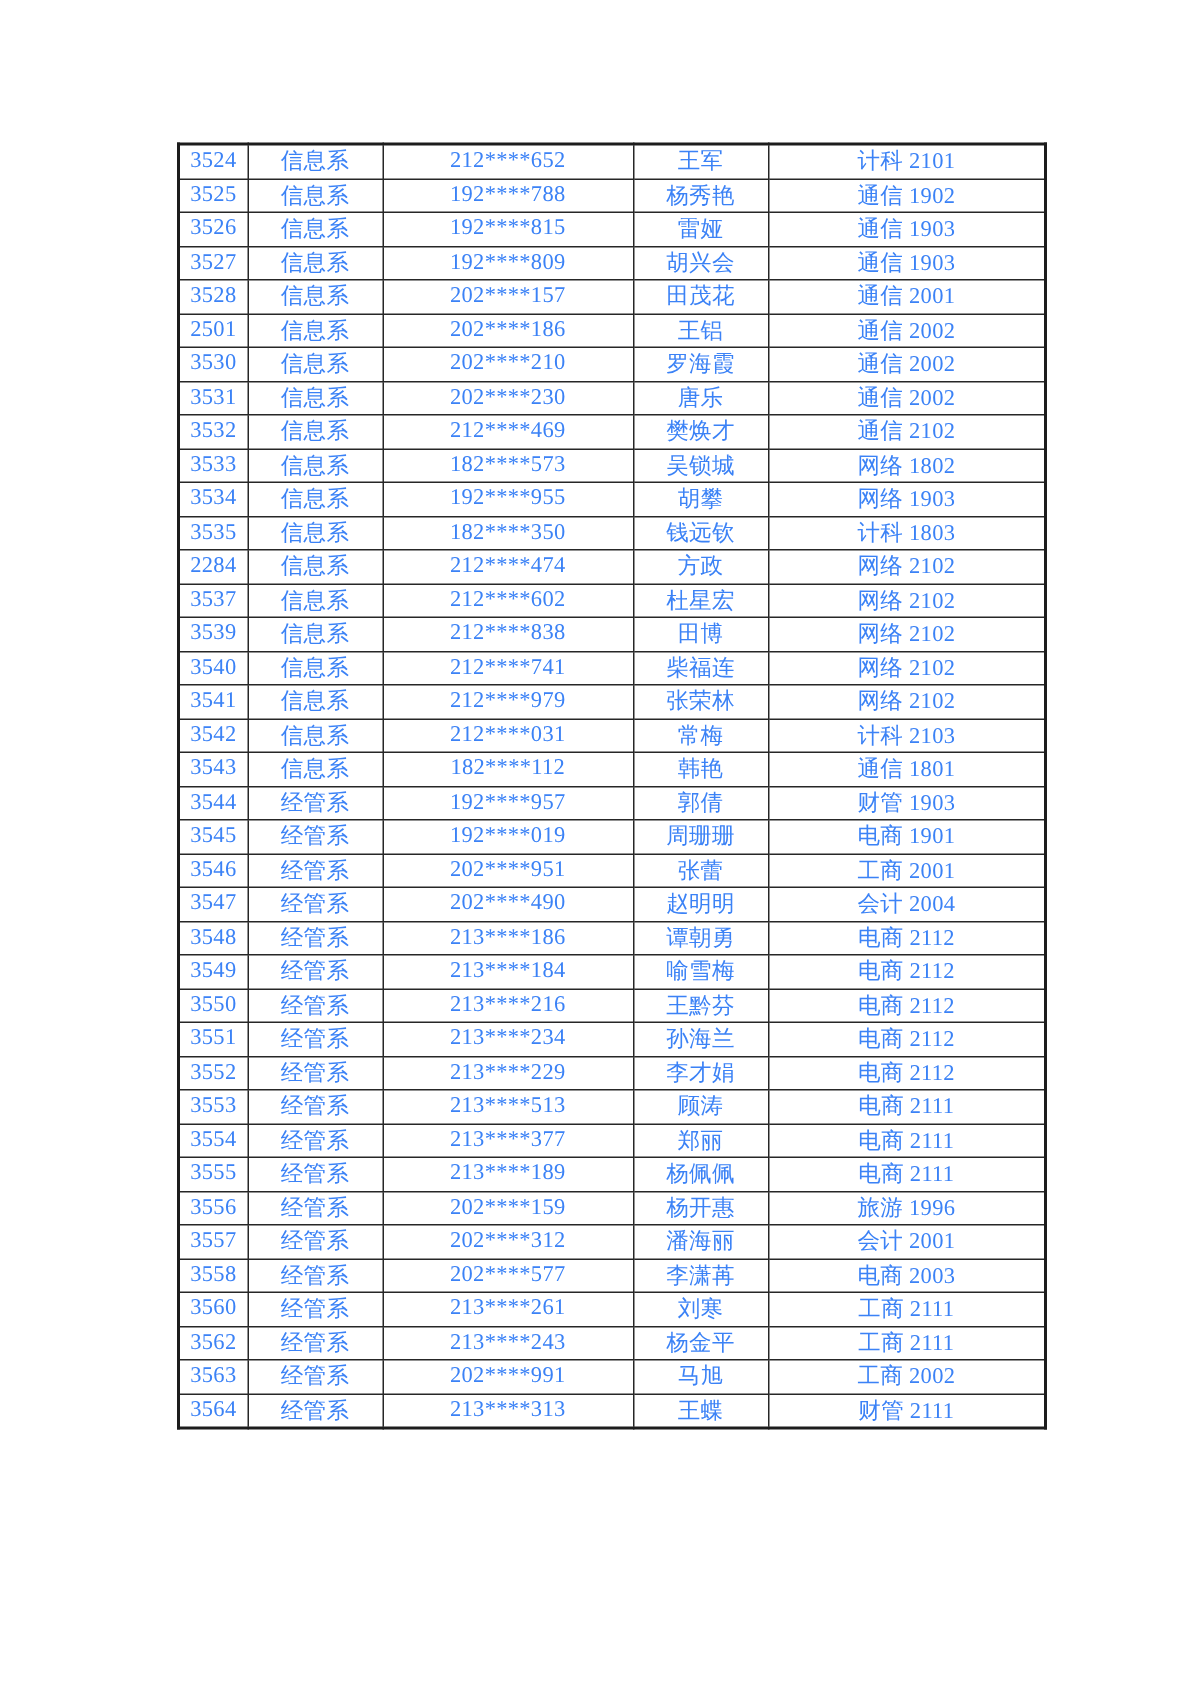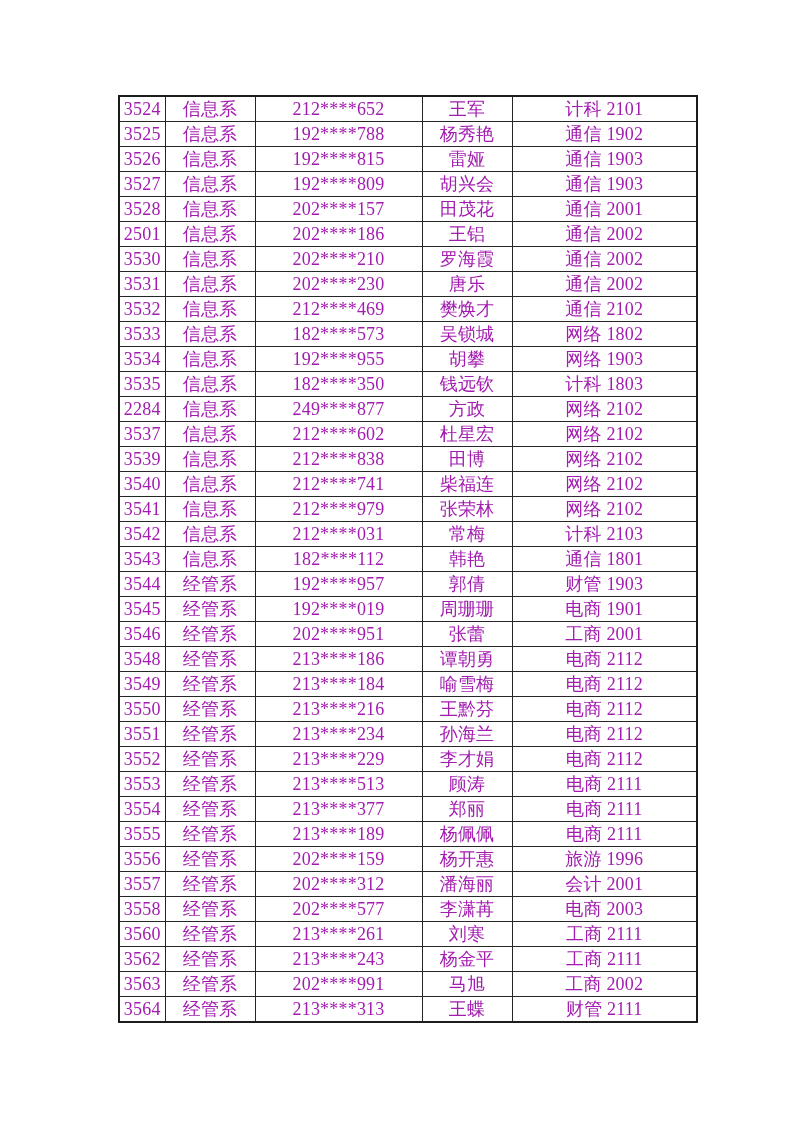--- a/index.html
+++ b/index.html
@@ -20,22 +20,22 @@
     inset: 0;
     background: #ffffff;
   }
   table.roster {
     position: absolute;
     left: 118px;
     top: 95px;
     width: 578px;
     border-collapse: collapse;
     table-layout: fixed;
-    font-size: 18px;
-    color: #a21caf;
+    font-size: 15px;
+    color: #3b82f6;
     border: 2px solid #1c1c1c;
   }
   table.roster td {
     border: 1px solid #262626;
     text-align: center;
     vertical-align: middle;
     height: 21.5px;
     padding: 0 2px;
     white-space: nowrap;
     overflow: hidden;
@@ -136,21 +136,21 @@
         <tr>
           <td>3535</td>
           <td>信息系</td>
           <td>182****350</td>
           <td>钱远钦</td>
           <td>计科 1803</td>
         </tr>
         <tr>
           <td>2284</td>
           <td>信息系</td>
-          <td>249****877</td>
+          <td>212****474</td>
           <td>方政</td>
           <td>网络 2102</td>
         </tr>
         <tr>
           <td>3537</td>
           <td>信息系</td>
           <td>212****602</td>
           <td>杜星宏</td>
           <td>网络 2102</td>
         </tr>
@@ -202,20 +202,27 @@
           <td>192****019</td>
           <td>周珊珊</td>
           <td>电商 1901</td>
         </tr>
         <tr>
           <td>3546</td>
           <td>经管系</td>
           <td>202****951</td>
           <td>张蕾</td>
           <td>工商 2001</td>
+        </tr>
+        <tr>
+          <td>3547</td>
+          <td>经管系</td>
+          <td>202****490</td>
+          <td>赵明明</td>
+          <td>会计 2004</td>
         </tr>
         <tr>
           <td>3548</td>
           <td>经管系</td>
           <td>213****186</td>
           <td>谭朝勇</td>
           <td>电商 2112</td>
         </tr>
         <tr>
           <td>3549</td>

